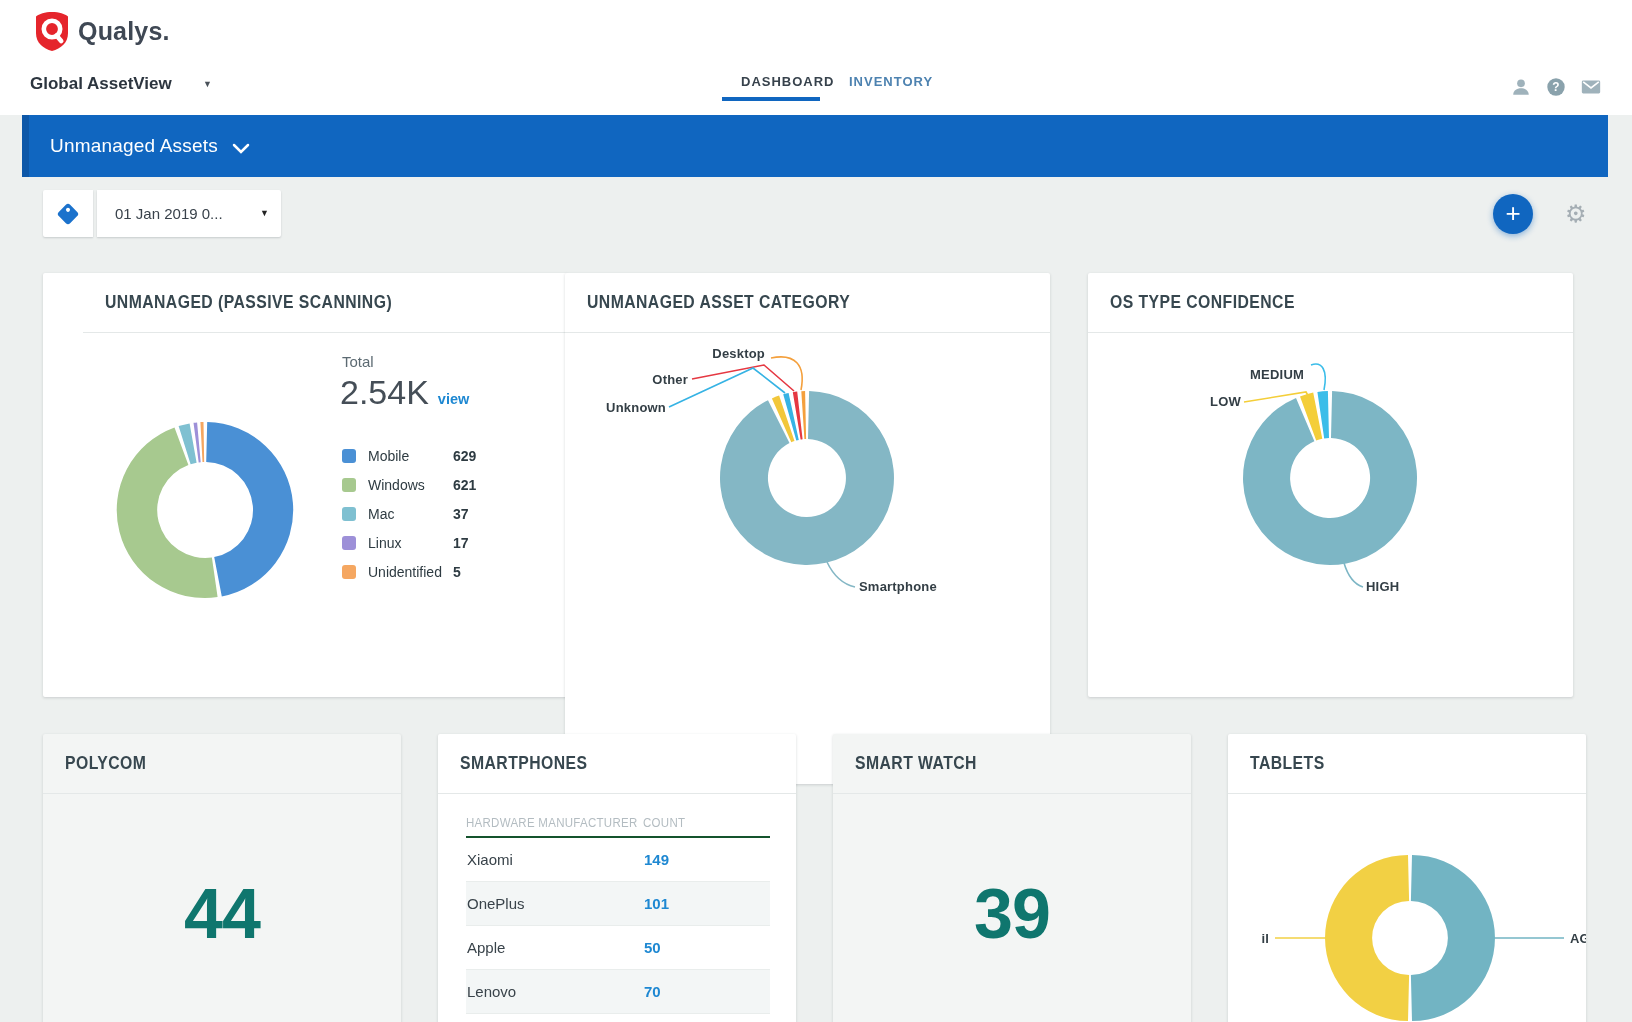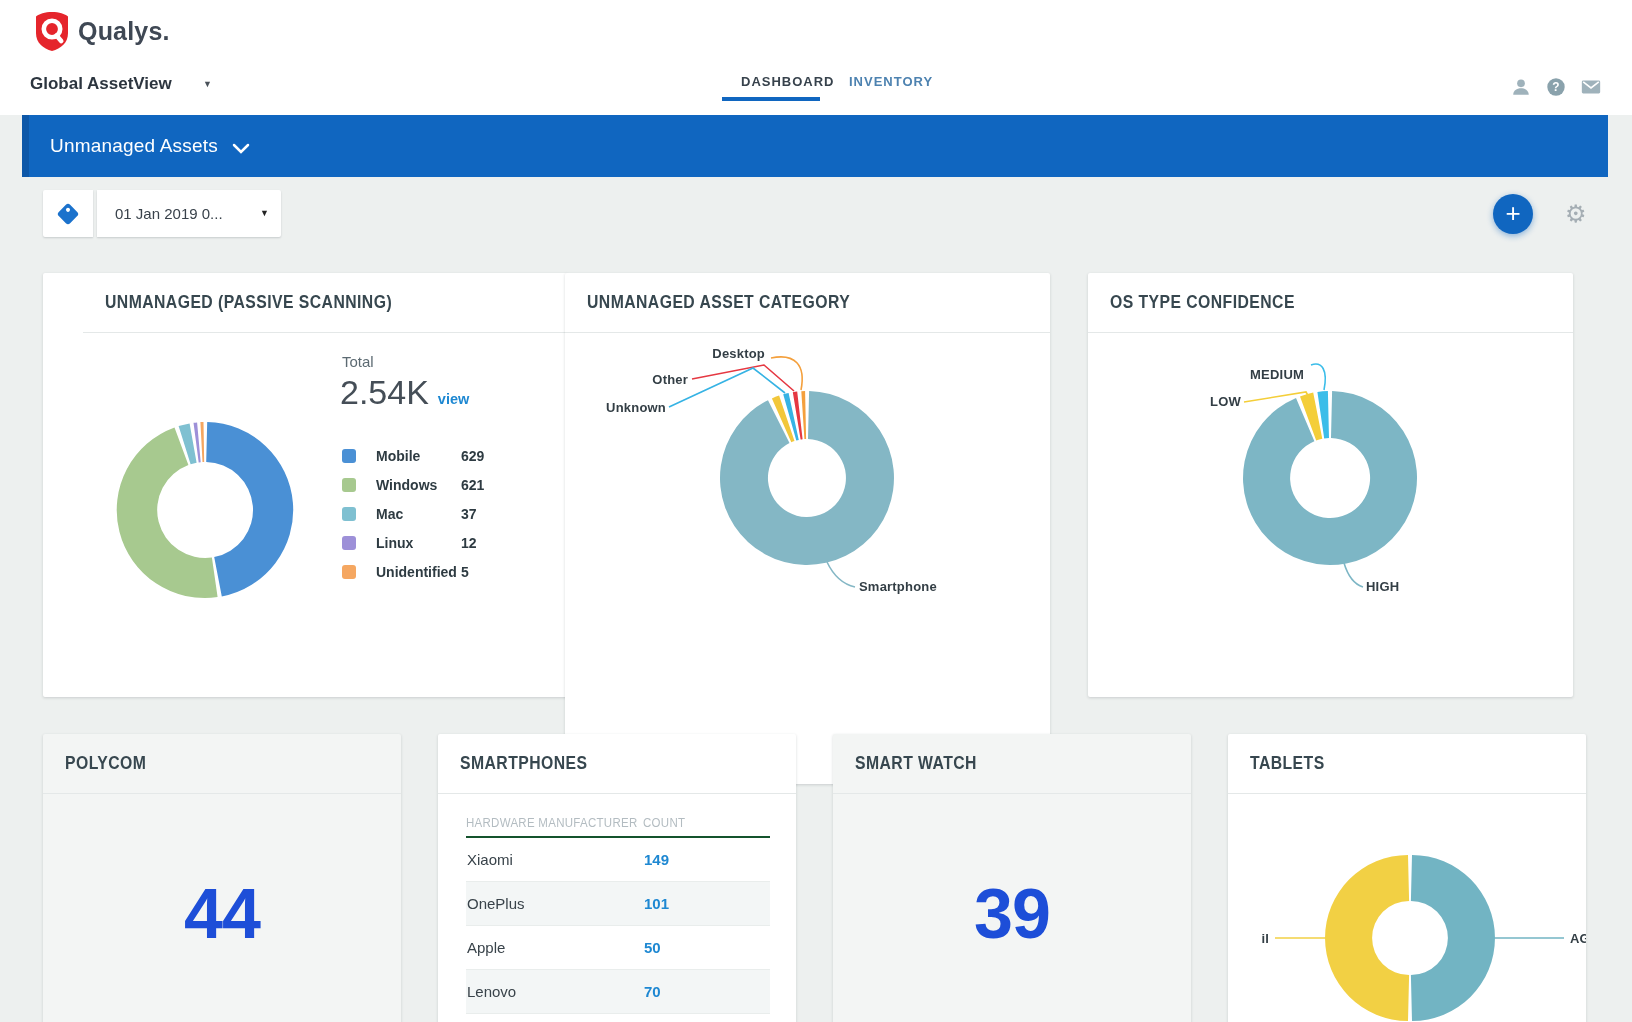--- a/index.html
+++ b/index.html
@@ -51,25 +51,25 @@
   .leader{fill:none;stroke-width:1.6px;}
 
   
   .total-label{position:absolute;left:299px;top:80px;font-size:15px;color:#5c6a72;}
   .total-row{position:absolute;left:297px;top:100px;display:flex;align-items:baseline;gap:9px;}
   .total-value{font-size:34px;color:#454e57;}
   .view-link{font-size:14.5px;font-weight:700;color:#1e88d2;cursor:pointer;}
   .legend{position:absolute;left:299px;top:168px;}
   .legend-row{display:flex;align-items:center;height:29px;width:150px;}
   .sw{width:14px;height:14px;border-radius:3px;flex:0 0 14px;}
-  .legend-name{margin-left:20px;width:85px;font-size:14px;font-weight:700;color:#2e3b42;}
+  .legend-name{margin-left:12px;width:85px;font-size:14px;font-weight:400;color:#2e3b42;}
   .legend-val{font-size:14px;font-weight:700;color:#2e3b42;}
 
   
-  .bignum{position:absolute;left:0;right:0;top:140px;text-align:center;font-size:70px;font-weight:700;color:#1d4ed8;letter-spacing:-1px;}
+  .bignum{position:absolute;left:0;right:0;top:140px;text-align:center;font-size:70px;font-weight:700;color:#0f766e;letter-spacing:-1px;}
 
   
   .tbl{position:absolute;left:28px;right:26px;top:76px;}
   .tbl-head{display:flex;height:26px;align-items:center;border-bottom:2px solid #14532d;}
   .th{font-size:12.5px;color:#b3bcc1;letter-spacing:.3px;white-space:nowrap;overflow:hidden;}
   .th .cond{display:inline-block;transform:scaleX(.92);transform-origin:left center;white-space:nowrap;}
   .th1{width:177px;}
   .trow{display:flex;align-items:center;height:43px;border-bottom:1px solid #e9edec;}
   .trow.alt{background:#f3f6f6;}
   .td-name{width:177px;font-size:15px;color:#39434a;padding-left:1px;}
@@ -158,21 +158,21 @@
         <div class="legend-val">621</div>
       </div>
       <div class="legend-row">
         <div class="sw" style="background: rgb(127, 192, 209);"></div>
         <div class="legend-name">Mac</div>
         <div class="legend-val">37</div>
       </div>
       <div class="legend-row">
         <div class="sw" style="background: rgb(157, 144, 216);"></div>
         <div class="legend-name">Linux</div>
-        <div class="legend-val">12</div>
+        <div class="legend-val">17</div>
       </div>
       <div class="legend-row">
         <div class="sw" style="background: rgb(245, 167, 97);"></div>
         <div class="legend-name">Unidentified</div>
         <div class="legend-val">5</div>
       </div>
     </div>
   </div>
 
   <div class="card" style="left:565px;top:273px;width:485px;height:511px;">

